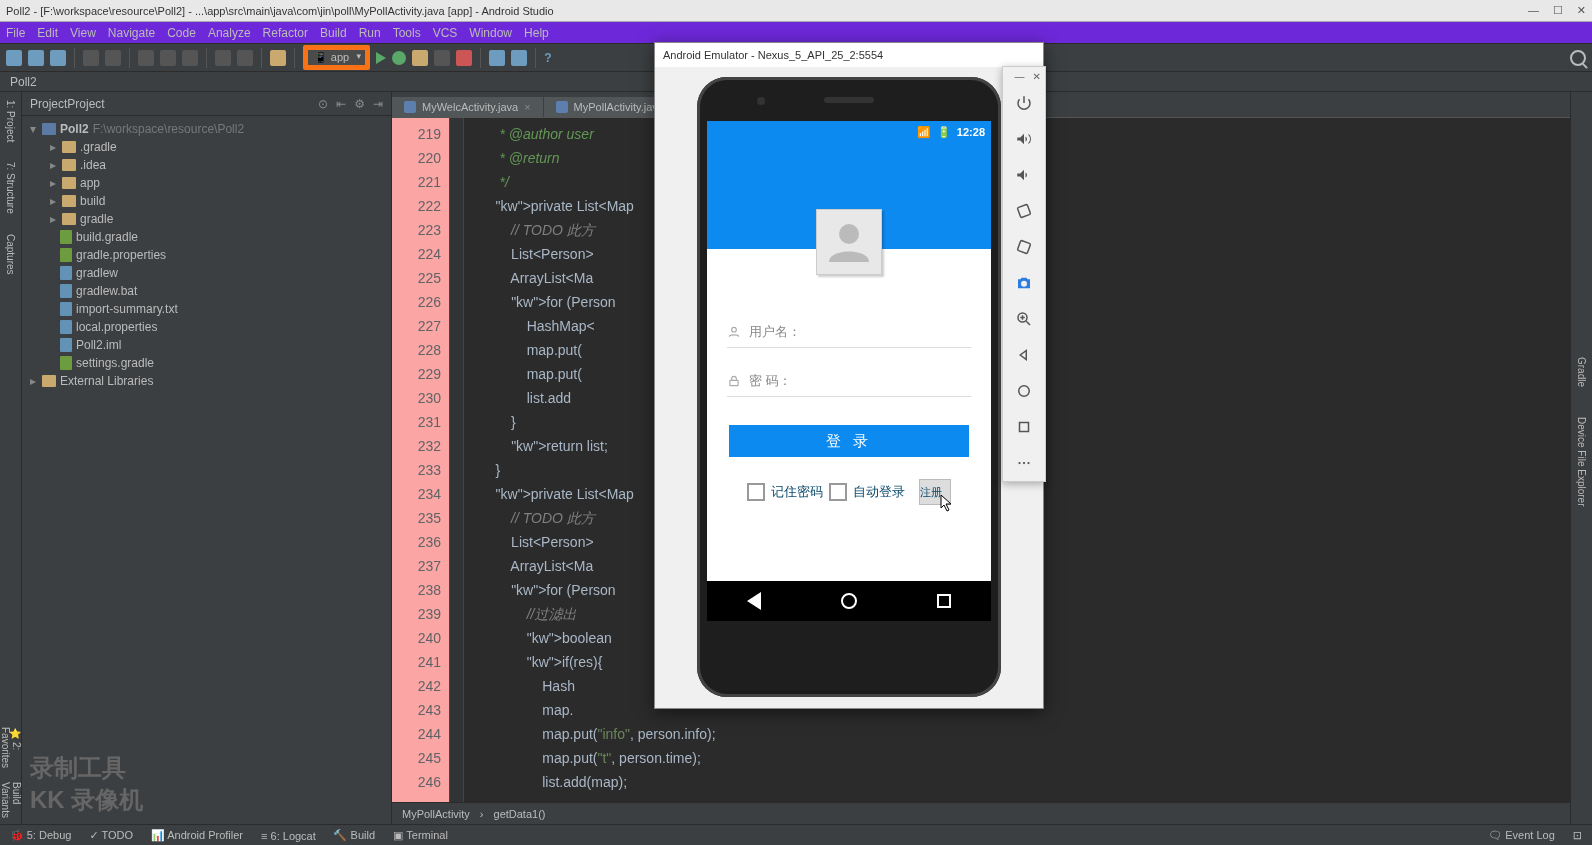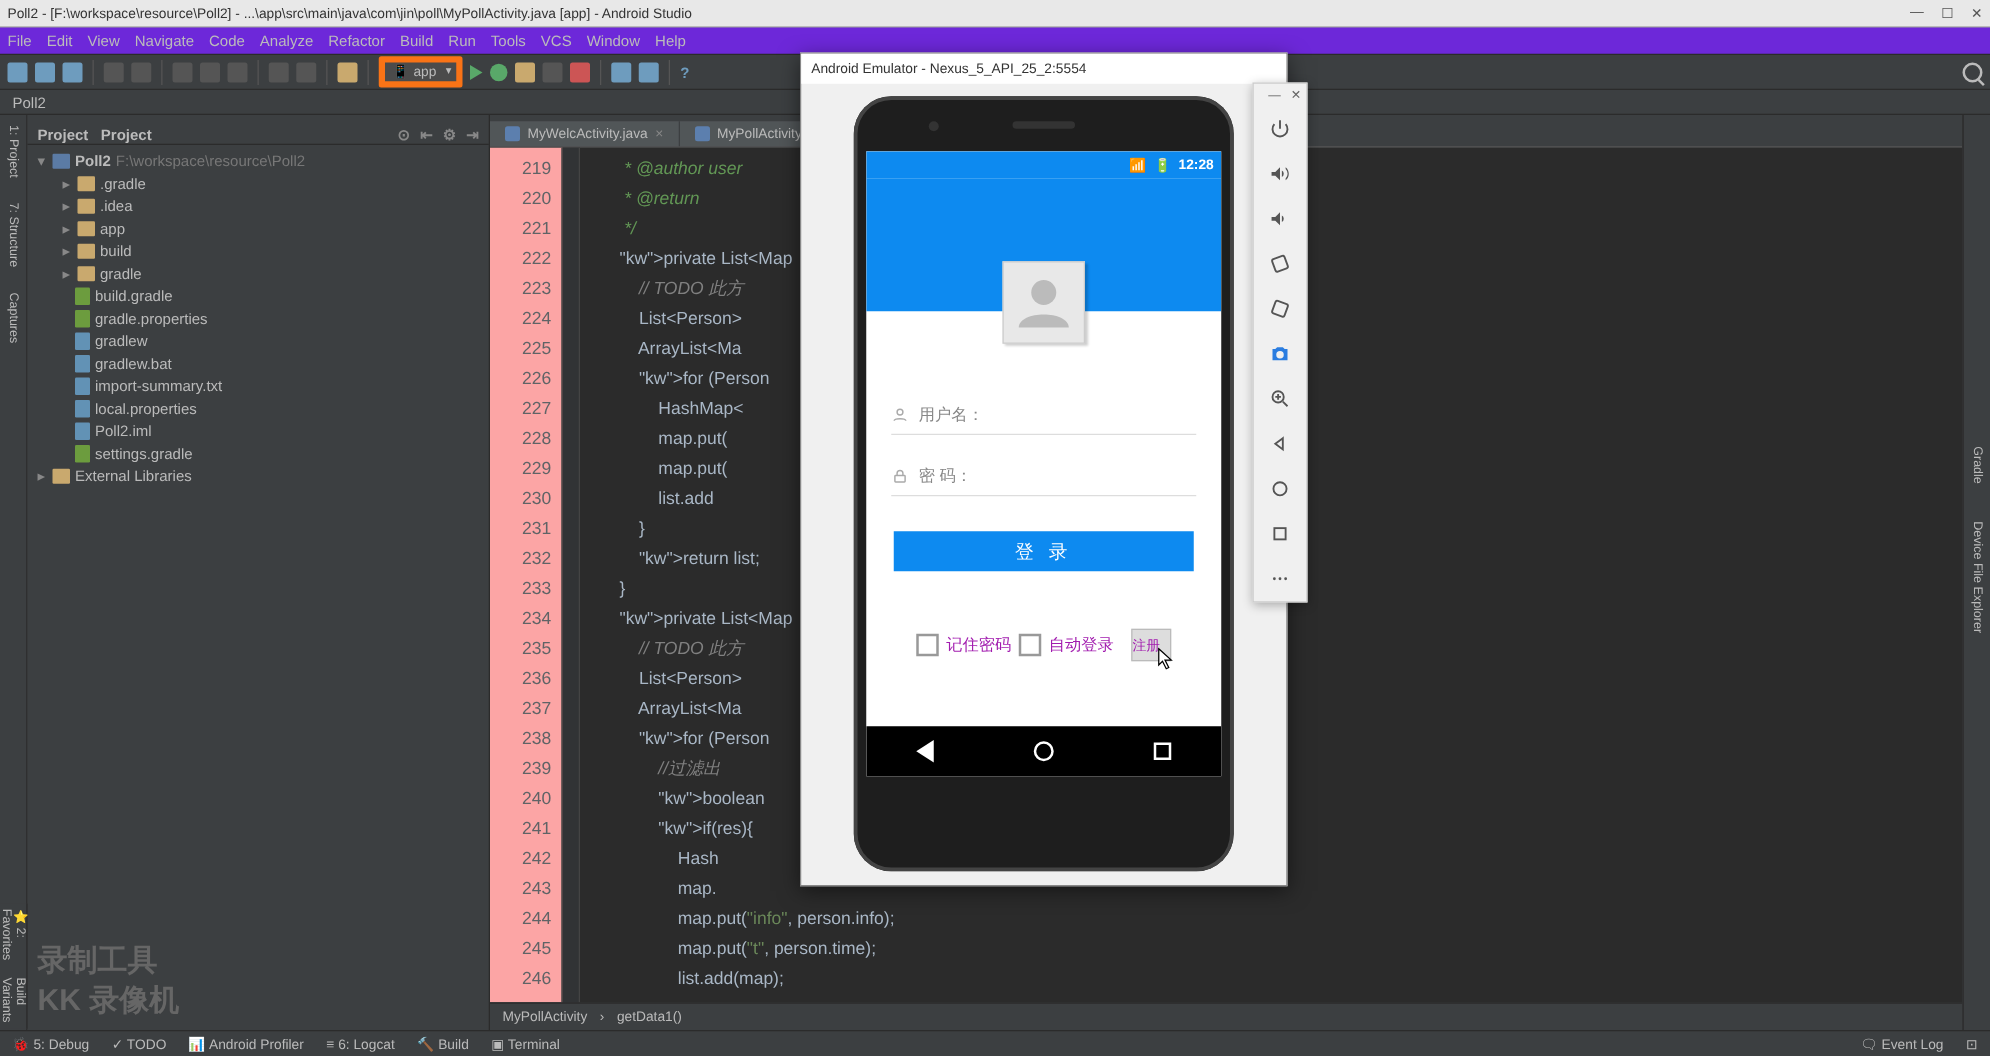--- a/index.html
+++ b/index.html
@@ -25,21 +25,21 @@
 
 
 .projstrip { background: #3c3f41; height: 20px; display: flex; align-items: center; padding: 0 10px; color: #bbb; font-size: 12px; border-bottom: 1px solid #2b2b2b; }
 
 
 .main { display: flex; height: 732px; }
 .leftgutter { width: 22px; background: #3c3f41; border-right: 1px solid #2b2b2b; writing-mode: vertical-rl; font-size: 10px; display: flex; align-items: center; padding: 8px 0; gap: 20px; }
 
 
 .projpanel { width: 370px; background: #3c3f41; border-right: 1px solid #2b2b2b; display: flex; flex-direction: column; }
-.projheader { height: 24px; display: flex; align-items: flex-end; padding: 0 8px; border-bottom: 1px solid #2b2b2b; gap: 10px; font-weight: bold; }
+.projheader { height: 24px; display: flex; align-items: center; padding: 0 8px; border-bottom: 1px solid #2b2b2b; gap: 0; }
 .projheader .ctrls { margin-left: auto; display: flex; gap: 8px; color: #888; }
 .tree { padding: 4px 0; font-size: 12px; color: #bbb; }
 .tree-row { display: flex; align-items: center; padding: 2px 8px; gap: 4px; }
 .arrow { width: 8px; display: inline-block; color: #888; }
 .folder { width: 14px; height: 12px; background: #c9a96e; border-radius: 1px; display: inline-block; }
 .file { width: 12px; height: 14px; background: #6292b5; border-radius: 1px; display: inline-block; }
 .gfile { width: 12px; height: 14px; background: #6c9c3e; border-radius: 1px; display: inline-block; }
 .watermark { margin-top: auto; padding: 8px; color: #666; font-size: 24px; font-weight: bold; }
 
 
@@ -60,35 +60,35 @@
 
 .rightgutter { width: 22px; background: #3c3f41; border-left: 1px solid #2b2b2b; position: relative; }
 .warn { position: absolute; right: 3px; width: 8px; height: 4px; background: #ffc66d; }
 .err { position: absolute; right: 3px; width: 8px; height: 4px; background: #cc3333; }
 
 
 .bottombar { height: 22px; background: #3c3f41; display: flex; align-items: center; padding: 0 10px; gap: 18px; font-size: 11px; color: #bbb; border-top: 1px solid #2b2b2b; }
 .bottombar .right { margin-left: auto; display: flex; gap: 18px; }
 
 
-.emuwin { position: absolute; top: 42px; left: 640px; width: 390px; height: 667px; background: #f0f0f0; border: 1px solid #888; box-shadow: 0 4px 16px rgba(0,0,0,0.5); }
+.emuwin { position: absolute; top: 42px; left: 654px; width: 390px; height: 667px; background: #f0f0f0; border: 1px solid #888; box-shadow: 0 4px 16px rgba(0,0,0,0.5); }
 .emutitle { height: 24px; background: #fff; display: flex; align-items: center; padding: 0 8px; font-size: 11px; color: #333; }
 .phone { margin: 10px auto; width: 304px; height: 620px; background: #1e1e1e; border-radius: 30px; padding: 44px 10px 10px; position: relative; box-shadow: inset 0 0 0 3px #444; }
 .speaker { position: absolute; top: 20px; left: 50%; transform: translateX(-50%); width: 50px; height: 6px; background: #333; border-radius: 3px; }
 .earp { position: absolute; top: 20px; left: 60px; width: 8px; height: 8px; background: #333; border-radius: 50%; }
 .screen { width: 284px; height: 500px; background: #fff; position: relative; overflow: hidden; }
 .statusbar { height: 22px; background: #0d8af0; color: #fff; display: flex; align-items: center; justify-content: flex-end; padding: 0 6px; gap: 6px; font-size: 11px; font-weight: bold; }
 .bluetop { height: 106px; background: #0d8af0; }
 .avatar { width: 66px; height: 66px; background: #e8e8e8; border: 1px solid #ccc; position: absolute; top: 88px; left: 50%; transform: translateX(-50%); display: flex; align-items: center; justify-content: center; box-shadow: 2px 2px 2px rgba(0,0,0,0.2); }
 .avatar svg { width: 48px; height: 48px; }
 .loginform { padding: 68px 20px 0; }
 .inrow { display: flex; align-items: center; border-bottom: 1px solid #ddd; padding: 6px 0; margin-bottom: 18px; font-size: 13px; color: #888; gap: 8px; }
 .inrow svg { width: 14px; height: 14px; }
 .loginbtn { width: 240px; height: 32px; background: #0d8af0; color: #fff; display: flex; align-items: center; justify-content: center; margin: 28px auto 0; font-size: 15px; letter-spacing: 4px; }
-.optrow { display: flex; align-items: center; padding: 22px 20px 0; gap: 6px; font-size: 13px; color: #a21caf; margin-top: 24px; }
+.optrow { display: flex; align-items: center; padding: 22px 20px 0; gap: 6px; font-size: 13px; color: #0c4a6e; }
 .cb { width: 18px; height: 18px; border: 2px solid #999; display: inline-block; }
 .regbtn { margin-left: auto; width: 32px; height: 26px; background: #ddd; border: 1px solid #bbb; display: flex; align-items: center; font-size: 11px; position: relative; }
 .cursor { position: absolute; bottom: -8px; right: -4px; }
 .navbar { position: absolute; bottom: 0; width: 100%; height: 40px; background: #000; display: flex; align-items: center; justify-content: space-around; }
 .navtri { width: 0; height: 0; border-right: 14px solid #fff; border-top: 9px solid transparent; border-bottom: 9px solid transparent; }
 .navcir { width: 16px; height: 16px; border: 2px solid #fff; border-radius: 50%; }
 .navsq { width: 14px; height: 14px; border: 2px solid #fff; }
 
 
 .emuside { position: absolute; top: 66px; left: 1002px; width: 44px; background: #f0f0f0; border: 1px solid #ccc; box-shadow: 0 2px 8px rgba(0,0,0,0.3); }

